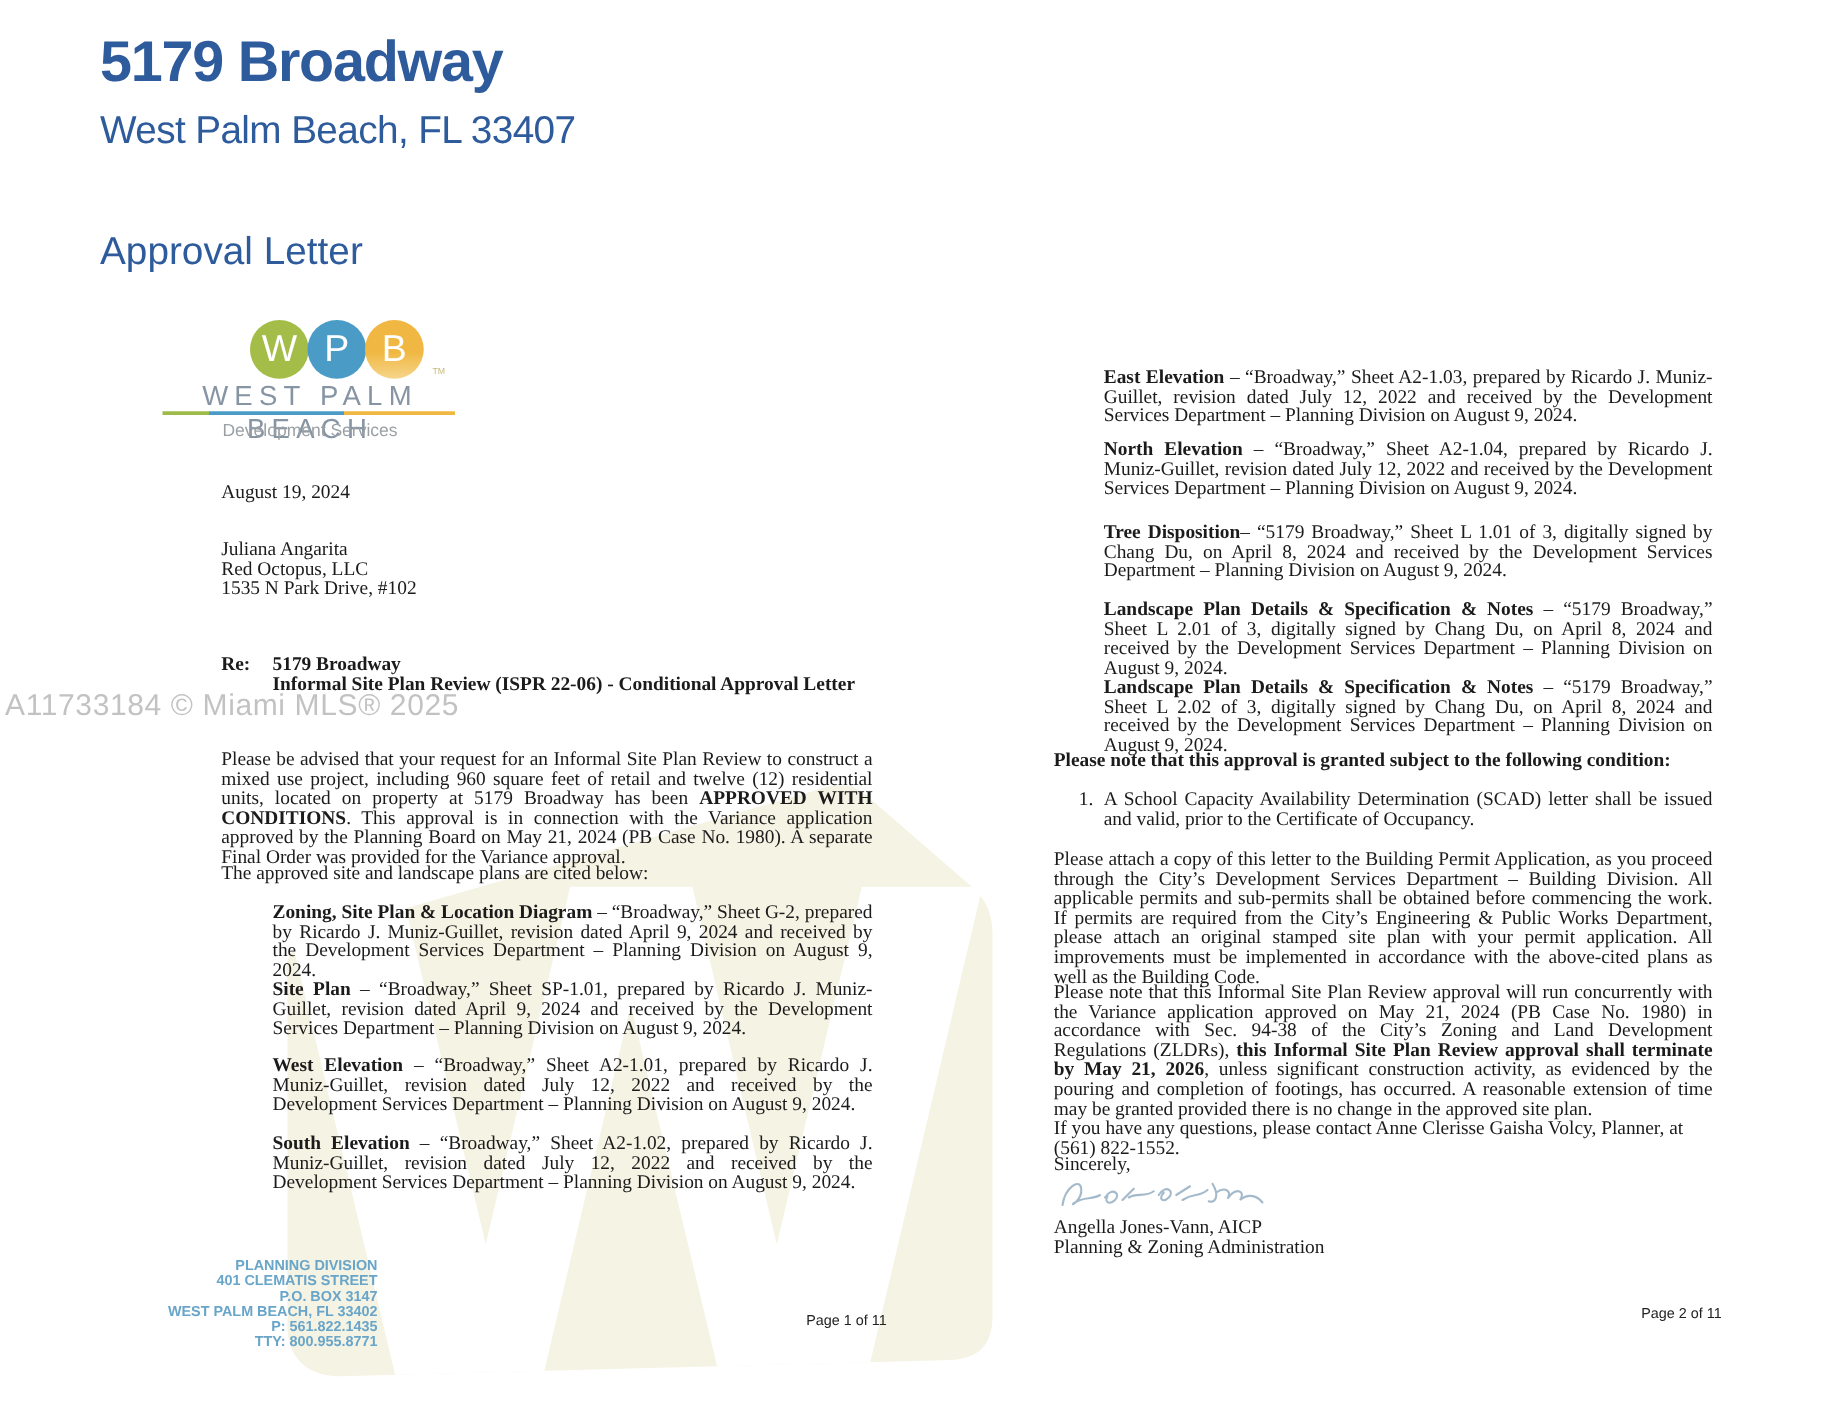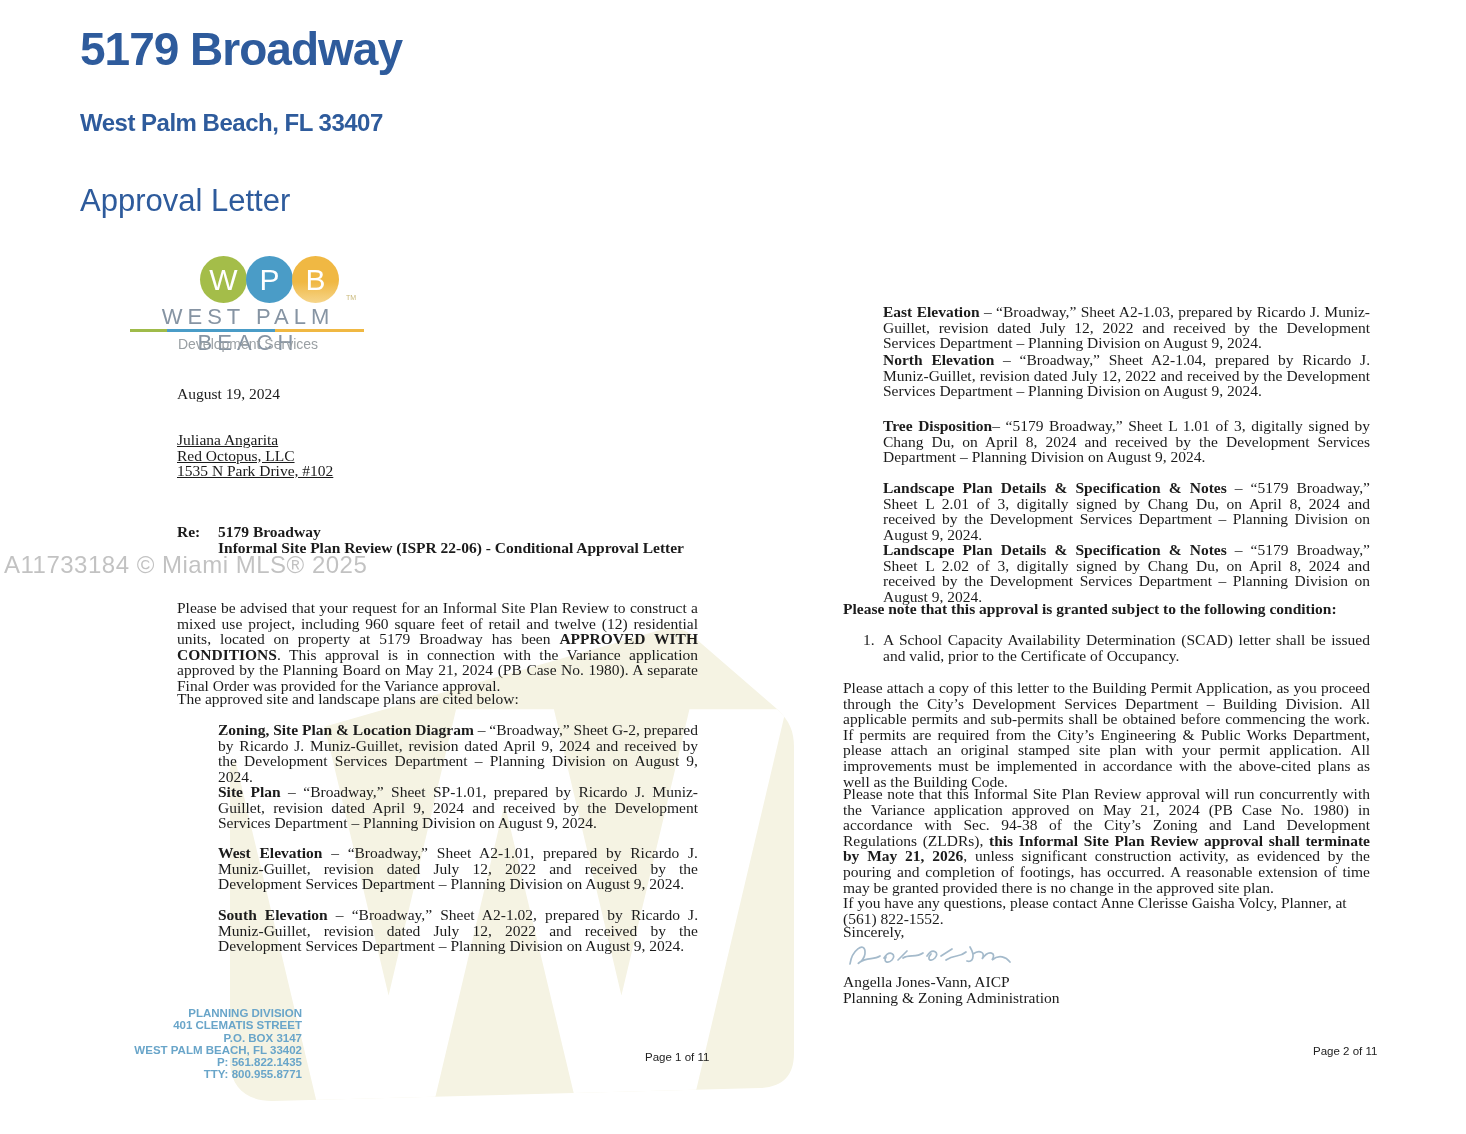--- a/index.html
+++ b/index.html
@@ -2,22 +2,22 @@
 <html><head>
 <meta charset="utf-8">
 <style>
   html,body{margin:0;padding:0;background:#ffffff;}
   #canvas{position:relative;width:1466px;height:1134px;background:#ffffff;overflow:hidden;
           font-family:"Liberation Serif", serif;color:#1b1b1b;}
   .abs{position:absolute;}
   
   .h-title{left:80px;top:22px;font-family:"Liberation Sans",sans-serif;font-weight:bold;
            font-size:46px;color:#2e5b9c;letter-spacing:-1px;z-index:2;}
-  .h-sub{left:80px;top:86px;font-family:"Liberation Sans",sans-serif;font-weight:bold;
-         font-size:24px;color:#2e5b9c;letter-spacing:-0.5px;z-index:2;margin-top:23px;}
+  .h-sub{left:80px;top:86px;font-family:"Liberation Sans",sans-serif;font-weight:normal;
+         font-size:31px;color:#2e5b9c;letter-spacing:-0.5px;z-index:2;}
   .h-section{left:80px;top:183px;font-family:"Liberation Sans",sans-serif;
              font-size:31px;color:#2e5b9c;z-index:2;}
   
   .logo{left:128px;top:252px;width:240px;height:110px;z-index:2;}
   .circle{position:absolute;width:47px;height:47px;border-radius:50%;top:4px;
           display:flex;align-items:center;justify-content:center;
           font-family:"Liberation Sans",sans-serif;font-size:30px;color:#ffffff;font-weight:400;}
   .logo-tm{position:absolute;left:218px;top:42px;font-family:"Liberation Sans",sans-serif;
            font-size:7px;color:#c9b879;}
   .logo-name{position:absolute;left:0;top:52px;width:240px;text-align:center;
@@ -78,21 +78,21 @@
         <span>B</span>
       </div>
     <div class="logo-tm">TM</div>
     <div class="logo-name">WEST PALM BEACH</div>
     <div class="logo-line"></div>
     <div class="logo-dept">Development Services</div>
   </div>
 
   <div class="abs bodytext col-l" style="top:386px;">August 19, 2024</div>
 
-  <div class="abs bodytext col-l" style="top:432px;text-decoration:underline;">
+  <div class="abs bodytext col-l" style="top:432px;">
     <div>Juliana Angarita</div>
     <div>Red Octopus, LLC</div>
     <div>1535 N Park Drive, #102</div>
   </div>
 
   <div class="abs bodytext col-l re-row" style="top:524px;">
     <div class="re-label">Re:</div>
     <div class="re-text">
       <div>5179 Broadway</div>
       <div>Informal Site Plan Review (ISPR 22-06) - Conditional Approval Letter</div>
@@ -122,21 +122,21 @@
   <div class="abs f-left">
     <div>PLANNING DIVISION</div>
     <div>401 CLEMATIS STREET</div>
     <div>P.O. BOX 3147</div>
     <div>WEST PALM BEACH, FL  33402</div>
     <div>P: 561.822.1435</div>
     <div>TTY: 800.955.8771</div>
   </div>
   <div class="abs pagenum" style="left:645px;top:1051px;">Page 1 of 11</div>
 
-  <div class="abs bodytext col-r-ind just" style="top:304px;">
+  <div class="abs bodytext col-r-ind just" style="top:294px;">
     <b>East Elevation</b><span> – “Broadway,” Sheet A2-1.03, prepared by Ricardo J. Muniz-Guillet, revision dated July 12, 2022 and received by the Development Services Department – Planning Division on August 9, 2024.</span>
   </div>
   <div class="abs bodytext col-r-ind just" style="top:352px;">
     <b>North Elevation</b><span> – “Broadway,” Sheet A2-1.04, prepared by Ricardo J. Muniz-Guillet, revision dated July 12, 2022 and received by the Development Services Department – Planning Division on August 9, 2024.</span>
   </div>
   <div class="abs bodytext col-r-ind just" style="top:418px;">
     <b>Tree Disposition</b><span>– “5179 Broadway,” Sheet L 1.01 of 3, digitally signed by Chang Du, on April 8, 2024 and received by the Development Services Department – Planning Division on August 9, 2024.</span>
   </div>
   <div class="abs bodytext col-r-ind just" style="top:480px;">
     <b>Landscape Plan Details &amp; Specification &amp; Notes</b><span> – “5179 Broadway,” Sheet L 2.01 of 3, digitally signed by Chang Du, on April 8, 2024 and received by the Development Services Department – Planning Division on August 9, 2024.</span>

